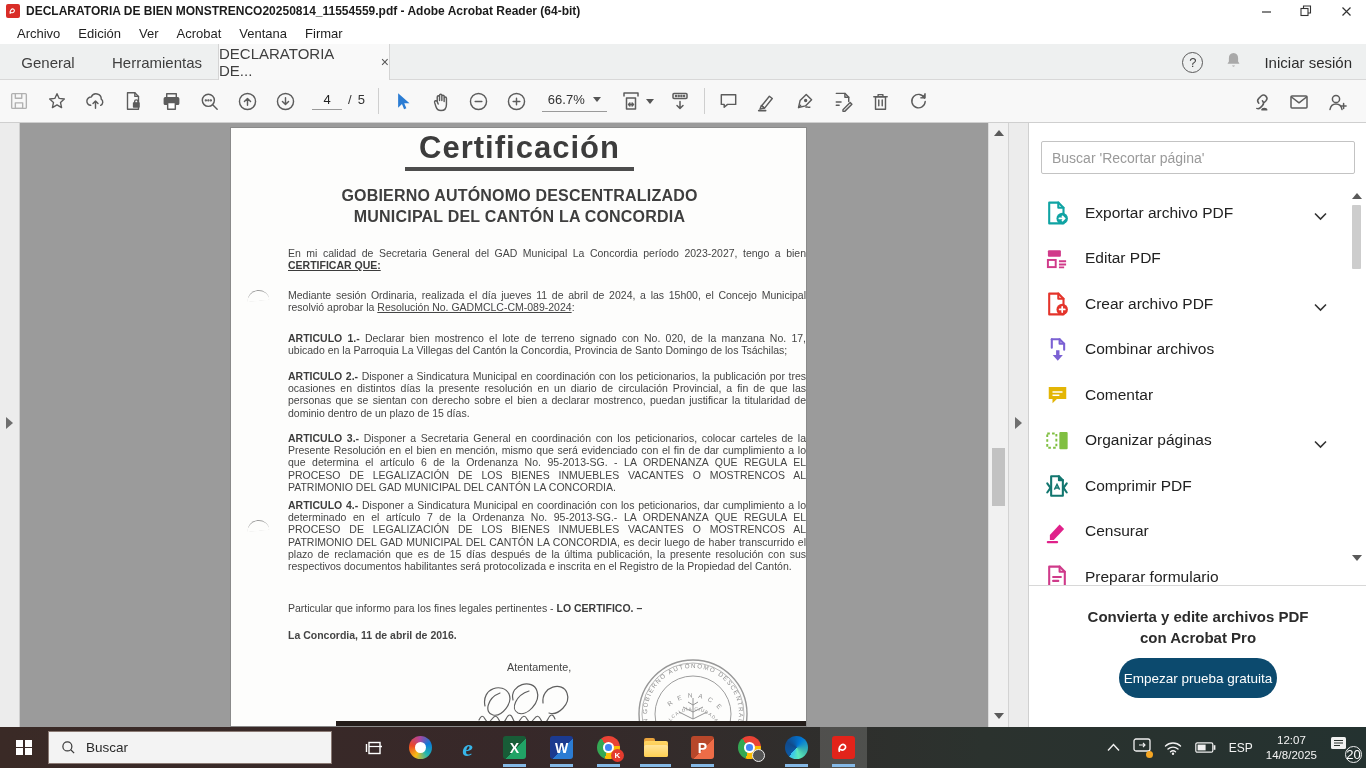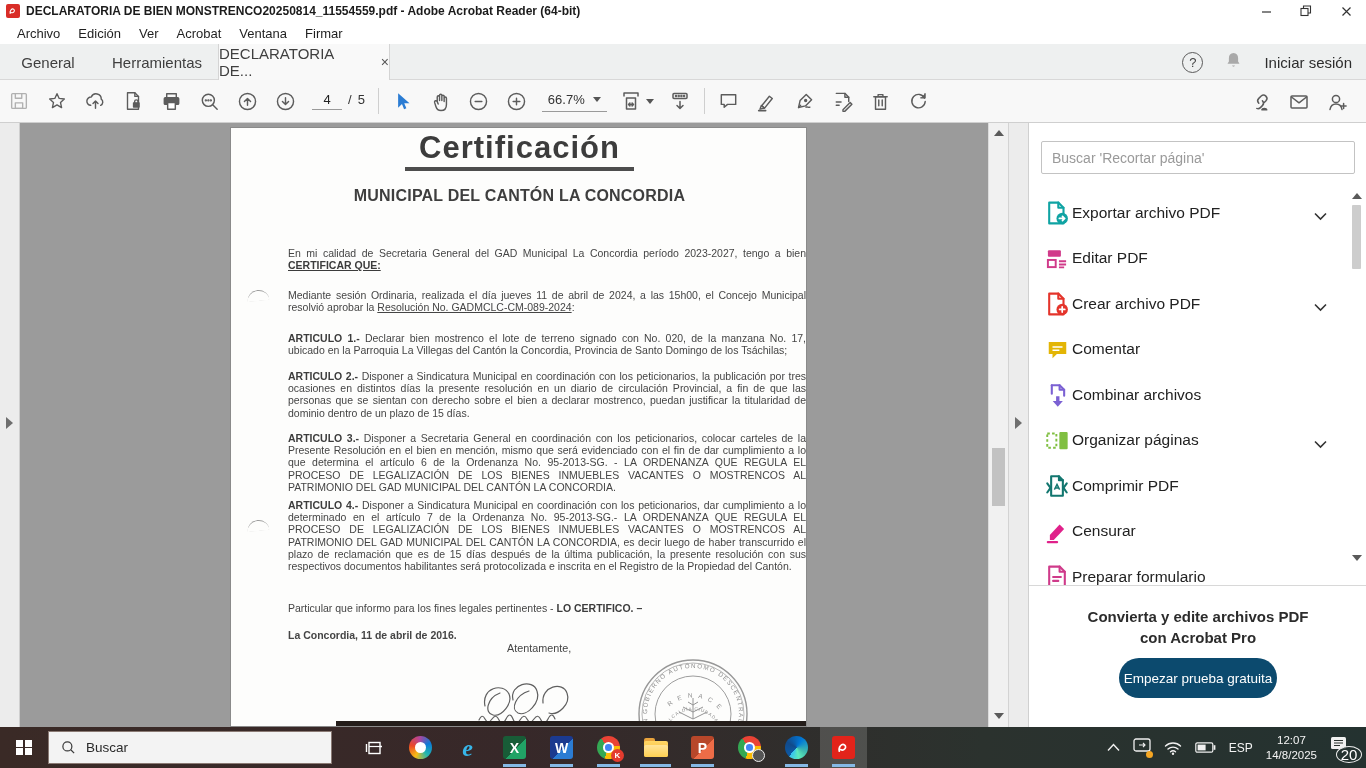--- a/index.html
+++ b/index.html
@@ -63,21 +63,21 @@
   .salut { font-size:10.8px; color:#454545; }
   .bottom-strip { left:105px; bottom:0; width:472px; height:5px; background:#241d1a; }
 
   
   .right-panel { left:1028px; top:0; width:338px; height:604px; background:#fff; border-left:1px solid #d0d0d0; }
   .rp-search { position:absolute; left:12px; top:18px; width:314px; height:33px; border:1px solid #c3c3c3; border-radius:2px; background:#fff; font-size:14px; color:#333; padding:0 10px; font-family:"Liberation Sans",sans-serif; }
   .rp-search::placeholder { color:#9a9a9a; }
   .tools-wrap { position:absolute; left:0; top:67px; width:338px; height:395px; overflow:hidden; }
   .tool-row { position:relative; height:45.5px; display:flex; align-items:center; padding-left:13px; }
   .tool-ico { width:30px; height:30px; display:flex; align-items:center; justify-content:center; }
-  .tool-label { font-size:15.5px; color:#222; }
+  .tool-label { margin-left:13px; font-size:15.5px; color:#222; }
   .tool-chev { position:absolute; right:40px; top:17px; }
   .ti-s { fill:none; stroke-width:1.6; stroke-linecap:round; stroke-linejoin:round; }
   .promo { position:absolute; left:0; top:462px; width:338px; height:142px; background:#fff; border-top:1px solid #d8d8d8; }
   .promo-t { position:absolute; top:20px; left:0; width:338px; text-align:center; font-weight:bold; font-size:15px; color:#2c2c2c; line-height:1.4; }
   .promo-btn { position:absolute; left:90px; top:72px; width:158px; height:40px; border-radius:20px; background:#0c4a6e; color:#fff; font-size:13.5px; display:flex; align-items:center; justify-content:center; }
   .rp-scroll { position:absolute; right:3px; top:70px; width:12px; height:370px; }
   .rp-thumb { position:absolute; left:1px; top:12px; width:9px; height:64px; background:#cdcdcd; border-radius:1px; }
 
   
   .taskbar { top:727px; left:0; width:1366px; height:41px; background:linear-gradient(90deg,#3a2a26 0%,#372829 38%,#2b322e 72%,#243230 100%); display:flex; align-items:center; }
@@ -337,20 +337,21 @@
     <div class="abs nav-strip">
       <div class="tri-right abs" style="left:6px; top:294px;"></div>
     </div>
 
     <div class="abs doc-area">
       <div class="abs page">
 
         <div class="abs doc-title"><span>Certificación</span></div>
 
         <div class="abs org">
+          <div>GOBIERNO AUTÓNOMO DESCENTRALIZADO</div>
           <div>MUNICIPAL DEL CANTÓN LA CONCORDIA</div>
         </div>
 
         <div class="abs body-text" style="top:119px;">
           <span>En mi calidad de Secretaria General del GAD Municipal La Concordia período 2023-2027, tengo a bien </span><b style="text-decoration:underline">CERTIFICAR QUE:</b>
         </div>
 
         <div class="abs curl" style="left:16px; top:162px;"></div>
 
         <div class="abs body-text" style="top:161px;">
@@ -374,21 +375,21 @@
         <div class="abs body-text" style="top:371px;">
           <b>ARTICULO 4.-</b><span> Disponer a Sindicatura Municipal en coordinación con los peticionarios, dar cumplimiento a lo determinado en el artículo 7 de la Ordenanza No. 95-2013-SG.- LA ORDENANZA QUE REGULA EL PROCESO DE LEGALIZACIÓN DE LOS BIENES INMUEBLES VACANTES O MOSTRENCOS AL PATRIMONIO DEL GAD MUNICIPAL DEL CANTÓN LA CONCORDIA, es decir luego de haber transcurrido el plazo de reclamación que es de 15 días después de la última publicación, la presente resolución con sus respectivos documentos habilitantes será protocolizada e inscrita en el Registro de la Propiedad del Cantón.</span>
         </div>
 
         <div class="abs body-text" style="top:474px;">
           <span>Particular que informo para los fines legales pertinentes - </span><b>LO CERTIFICO. –</b>
         </div>
 
         <div class="abs body-text" style="top:501px; font-weight:bold;">La Concordia, 11 de abril de 2016.</div>
 
-        <div class="abs salut" style="left:276px; top:514px;">Atentamente,</div>
+        <div class="abs salut" style="left:276px; top:533px;">Atentamente,</div>
 
         <svg class="abs" style="left:238px; top:542px;" width="140" height="60" viewBox="0 0 140 60">
           <g stroke="#5f5f5f" stroke-width="1.2" fill="none" stroke-linecap="round">
             <path d="M16 36C12 18 34 12 40 24 44 33 33 47 24 45 15 43 18 28 31 23"></path>
             <path d="M44 30C40 14 64 8 68 21 72 32 58 47 49 43 41 39 47 25 60 21"></path>
             <path d="M74 33C72 16 94 11 98 23 102 34 89 46 80 43"></path>
             <path d="M10 50q3-7 6-1t7 0 7 1 7-1 7 0 7 1 7-1 7 0 7 1 7-1 7 0"></path>
             <path d="M66 52c3 6-4 10-2 3"></path>
           </g>
         </svg>
@@ -470,40 +471,40 @@
               </svg>
           </span>
           <span class="tool-label">Crear archivo PDF</span>
           <span class="tool-chev"><svg width="13" height="9" viewBox="0 0 13 9">
                 <polyline points="1,1.5 6.5,7 12,1.5" fill="none" stroke="#333" stroke-width="1.6"></polyline>
               </svg></span>
         </div>
 
         <div class="tool-row">
           <span class="tool-ico">
-            <svg width="25" height="25" viewBox="0 0 20 20">
-                <path d="M3 4h14v9.5h-7.5L6 17v-3.5H3z" fill="#e3b505"></path>
-                <path d="M6 8h8M6 10.6h5.5" stroke="#fff" stroke-width="1.3"></path>
-              </svg>
-          </span>
-          <span class="tool-label">Comentar</span>
-        </div>
-
-        <div class="tool-row">
-          <span class="tool-ico">
             <svg width="26" height="26" viewBox="0 0 20 20">
                 <g class="ti-s" stroke="#7b61d3">
                   <path d="M6 2.5h6l3.5 3.5v4.5"></path>
                   <path d="M6 2.5V9"></path>
                   <path d="M12 2.5V6h3.5"></path>
                 </g>
                 <path d="M9.3 11h2.6v3.6h2.6L10.6 19l-3.9-4.4h2.6z" fill="#7b61d3"></path>
               </svg>
           </span>
           <span class="tool-label">Combinar archivos</span>
+        </div>
+
+        <div class="tool-row">
+          <span class="tool-ico">
+            <svg width="25" height="25" viewBox="0 0 20 20">
+                <path d="M3 4h14v9.5h-7.5L6 17v-3.5H3z" fill="#e3b505"></path>
+                <path d="M6 8h8M6 10.6h5.5" stroke="#fff" stroke-width="1.3"></path>
+              </svg>
+          </span>
+          <span class="tool-label">Comentar</span>
         </div>
 
         <div class="tool-row">
           <span class="tool-ico">
             <svg width="26" height="26" viewBox="0 0 20 20">
                 <rect x="2.5" y="5" width="7" height="11" fill="none" stroke="#80bf41" stroke-width="1.5" stroke-dasharray="2 1.7"></rect>
                 <rect x="11.8" y="3.8" width="6.4" height="13.4" rx=".8" fill="#80bf41"></rect>
               </svg>
           </span>
           <span class="tool-label">Organizar páginas</span>
@@ -666,18 +667,18 @@
       <span class="tray-txt">ESP</span>
       <div class="clockbox">
         <div>12:07</div>
         <div>14/8/2025</div>
       </div>
       <div class="badge20">
         <svg width="17" height="16" viewBox="0 0 17 16" style="position:absolute;left:0;top:0;">
             <rect x="1" y="1" width="15" height="12" rx="1.5" fill="#f0f0f0"></rect>
             <path d="M4 4.5h9M4 7h9M4 9.5h6" stroke="#2b332f" stroke-width="1.2"></path>
           </svg>
-        <span style="position:absolute;right:-2px;bottom:-3px;width:26px;height:17px;border-radius:50%;border:1.3px solid #f0f0f0;background:rgba(36,50,48,.85);color:#fff;font-size:15px;display:flex;align-items:center;justify-content:center;">20</span>
+        <span style="position:absolute;right:-2px;bottom:-3px;width:17px;height:17px;border-radius:50%;border:1.3px solid #f0f0f0;background:rgba(36,50,48,.85);color:#fff;font-size:13px;display:flex;align-items:center;justify-content:center;">20</span>
       </div>
     </div>
   </div>
 
 </div>
 
 </body></html>

